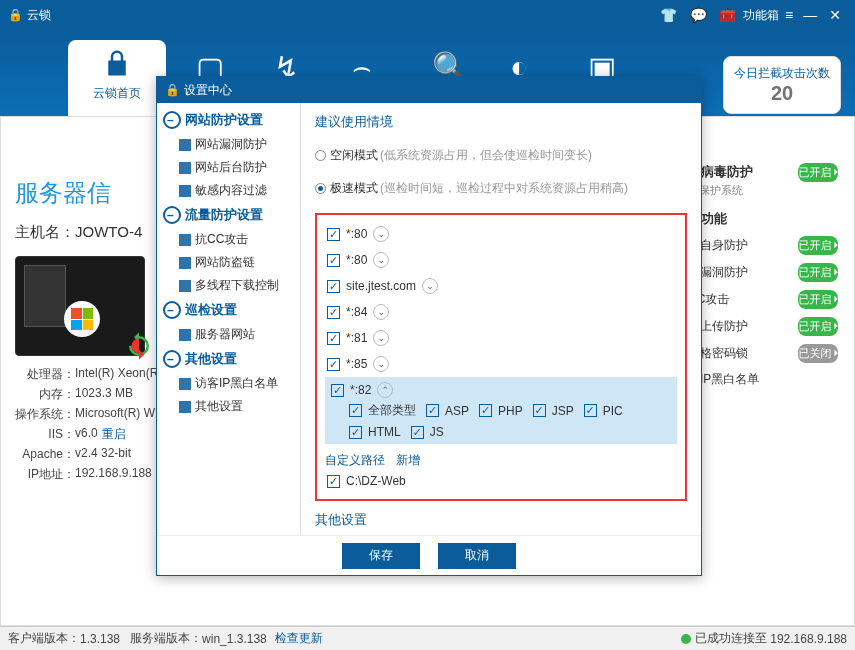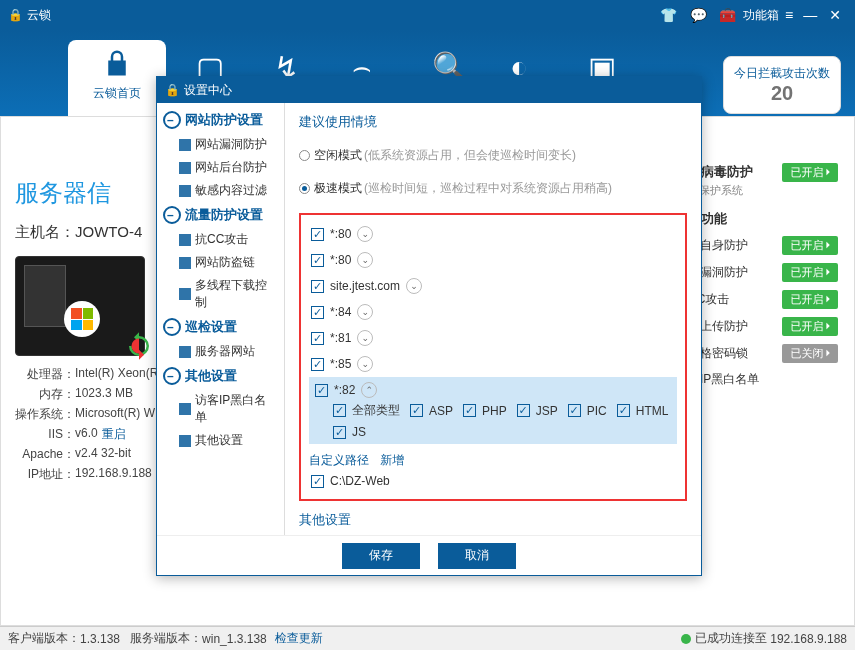--- a/index.html
+++ b/index.html
@@ -38,30 +38,30 @@
 .specs div { margin: 3px 0; display: flex; }
 .specs .k { width: 60px; color: #444; text-align: right; margin-right: 0; }
 .specs .lnk { color: #0a5c9a; margin-left: 4px; }
 
 .rightcol { position: absolute; right: 16px; top: 46px; width: 150px; font-size: 12px; }
 .rightcol .sec { margin-bottom: 12px; }
 .rightcol .secti { font-size: 13px; color: #333; font-weight: bold; }
 .rightcol .secsub { color: #888; font-size: 11px; margin-top: 2px; }
 .rightcol .row { display: flex; align-items: center; justify-content: space-between; margin: 8px 0; }
 .rightcol .row span:first-child { color: #333; }
-.pill { display: inline-flex; align-items: center; padding: 2px 8px; border-radius: 2px; color: #fff; font-size: 11px; }
+.pill { display: inline-flex; align-items: center; padding: 2px 0; border-radius: 8px; color: #fff; font-size: 11px; }
 .pill.on { background: #39b54a; }
 .pill.off { background: #999; }
 .pill::after { content: "⏵"; font-size: 9px; margin-left: 2px; }
 
 
 .modal { position: absolute; left: 156px; top: 76px; width: 546px; height: 500px; background: #fff; border: 1px solid #0a5c9a; box-shadow: 0 2px 12px rgba(0,0,0,0.3); display: flex; flex-direction: column; }
 .modalhdr { height: 26px; background: #0a5c9a; color: #fff; font-size: 12px; display: flex; align-items: center; padding: 0 8px; }
 .modalbody { flex: 1; display: flex; overflow: hidden; }
-.mside { width: 128px; border-right: 1px solid #ddd; overflow-y: auto; font-size: 12px; padding: 4px 2px; }
+.mside { width: 144px; border-right: 1px solid #ddd; overflow-y: auto; font-size: 12px; padding: 4px 2px; }
 .mside .grp { color: #0a5c9a; font-size: 13px; padding: 4px 4px; display: flex; align-items: center; font-weight: bold; }
 .mside .grp::before { content: ""; width: 14px; height: 14px; border: 2px solid #0a5c9a; border-radius: 50%; margin-right: 4px; display: inline-flex; align-items: center; justify-content: center; position: relative; }
 .mside .grp::after { content: "–"; position: absolute; margin-left: 4px; color: #0a5c9a; font-weight: bold; font-size: 12px; }
 .mside .it { padding: 3px 4px 3px 20px; color: #333; cursor: pointer; display: flex; align-items: center; }
 .mside .it::before { content: ""; width: 12px; height: 12px; background: #0a5c9a; margin-right: 4px; display: inline-block; opacity: 0.85; }
 .mside .it.active { background: #cfe6f7; }
 .mmain { flex: 1; padding: 10px 14px; overflow-y: auto; font-size: 12px; color: #333; }
 .mmain .ttl { color: #0a5c9a; font-size: 13px; margin-bottom: 6px; }
 .radio { display: flex; align-items: center; margin: 16px 0; }
 .radio .rdot { width: 11px; height: 11px; border: 1px solid #888; border-radius: 50%; margin-right: 4px; position: relative; }

